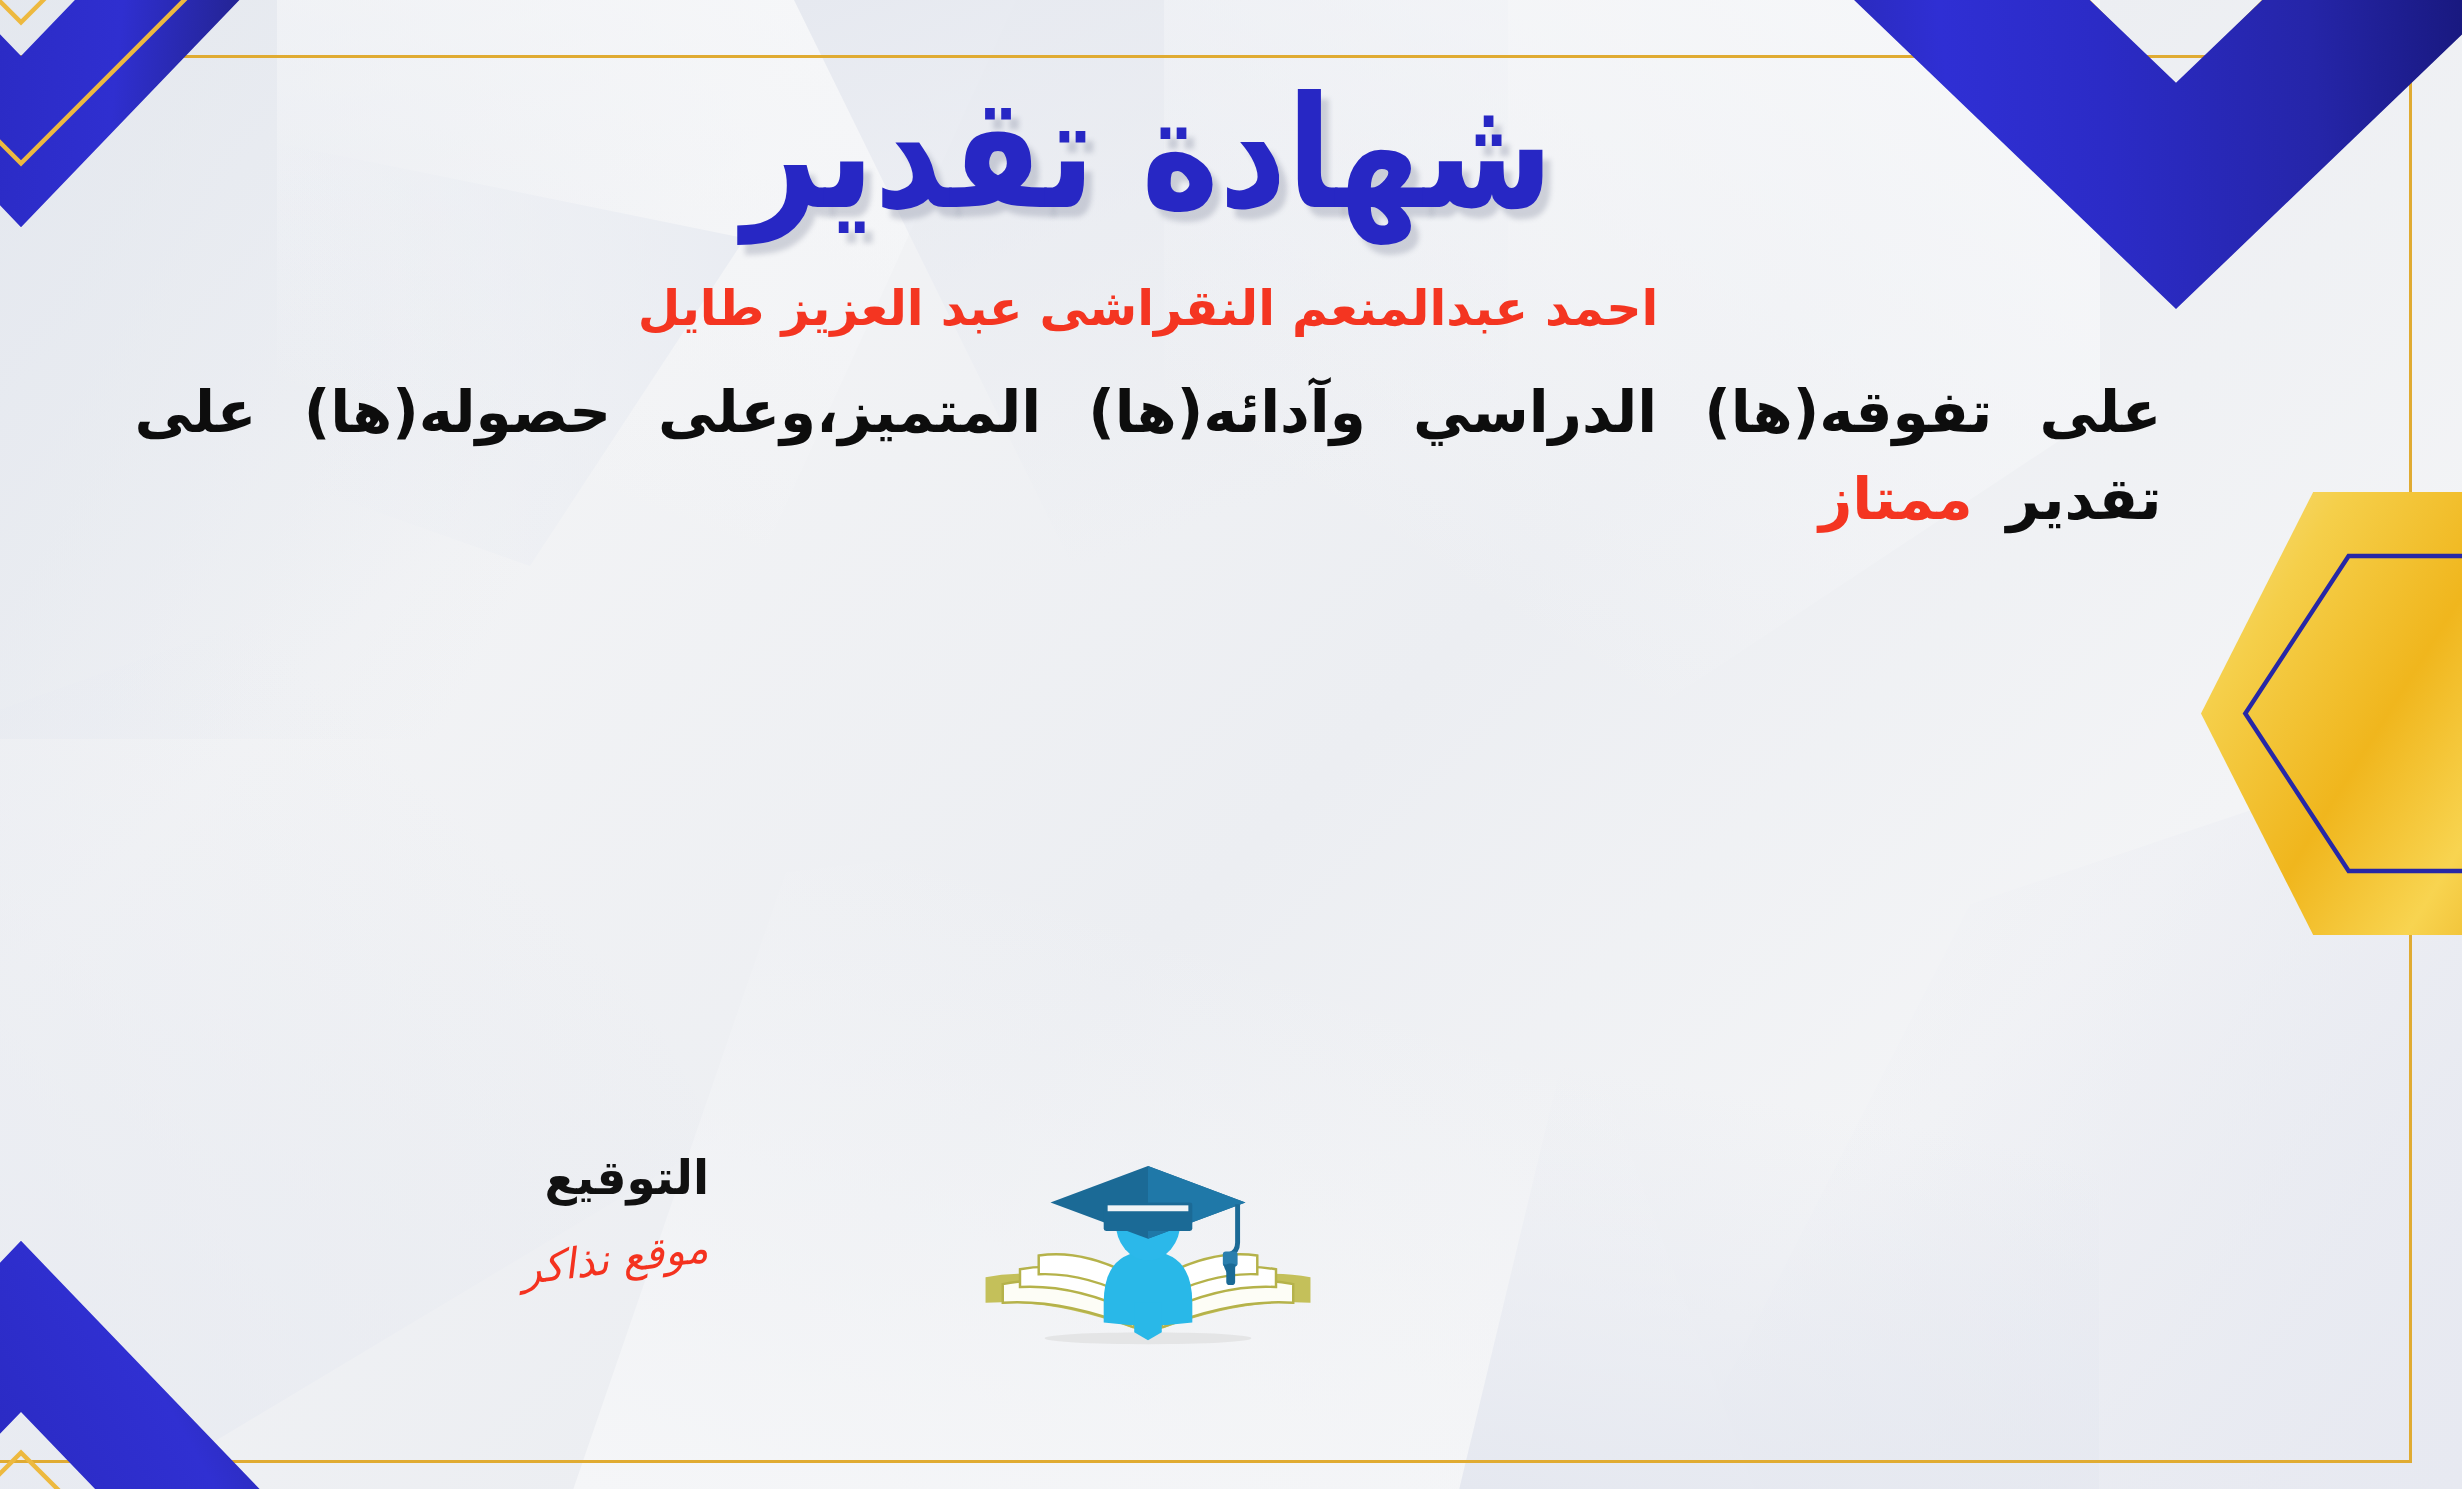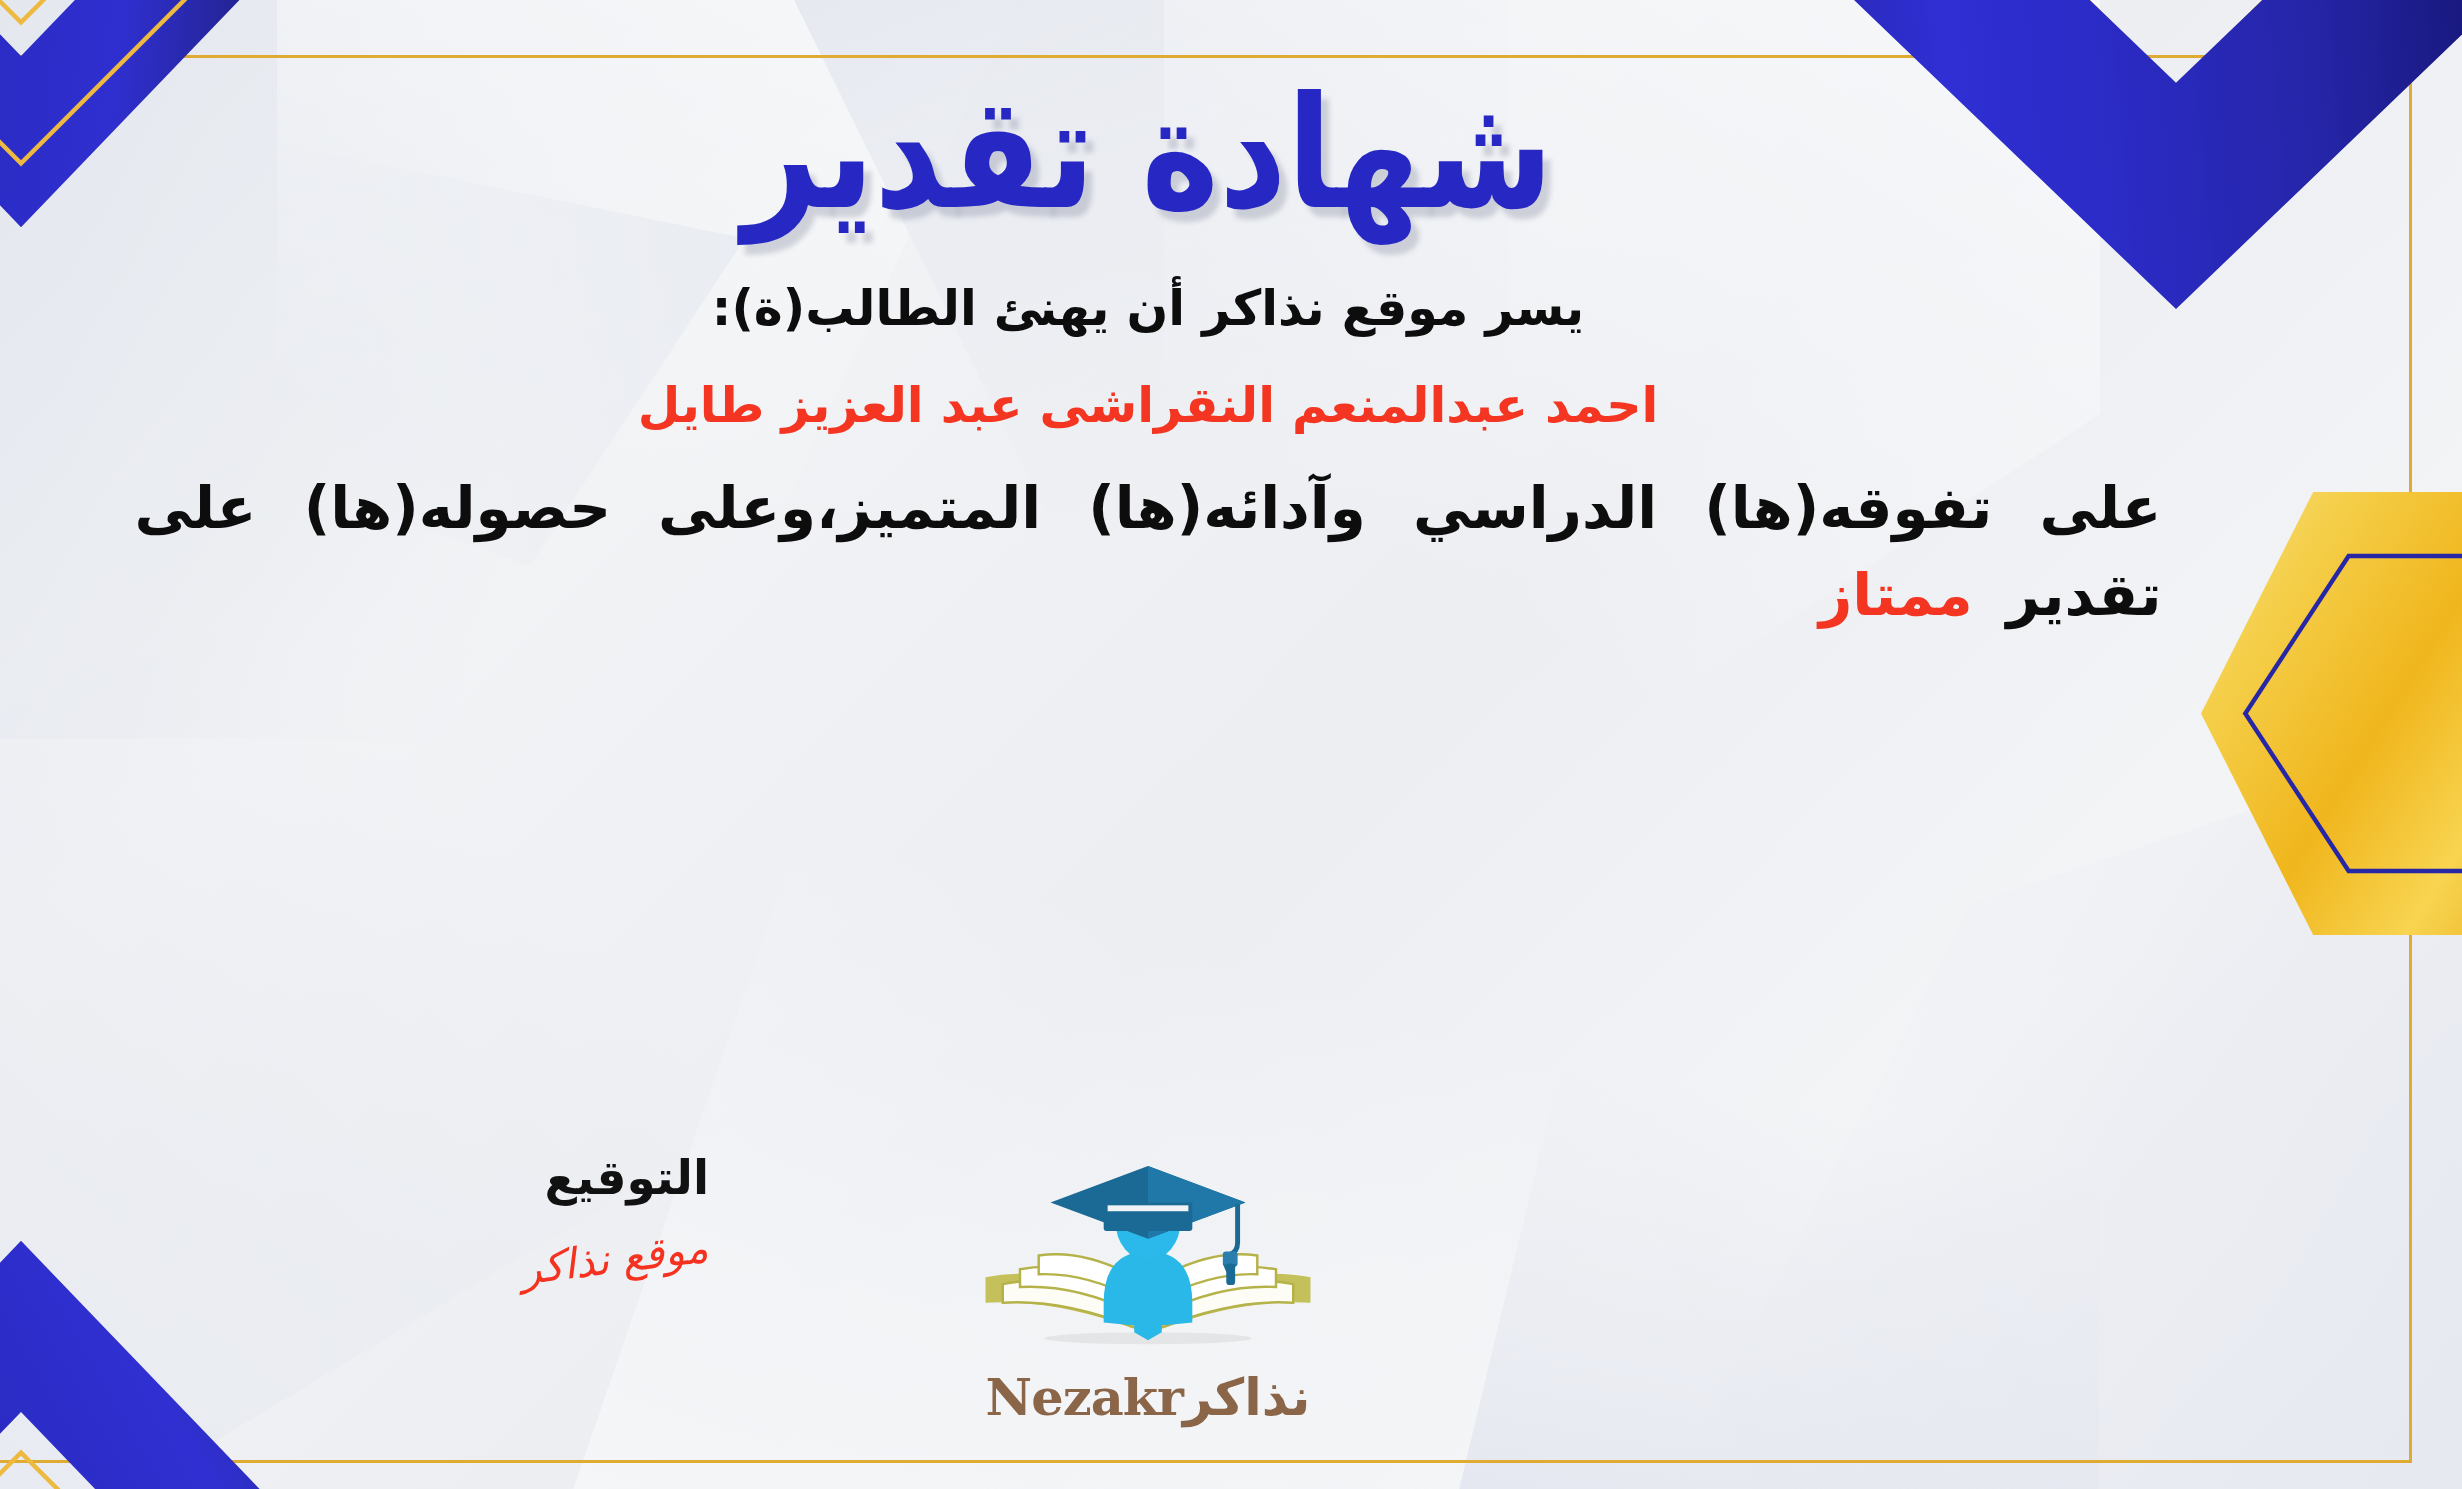--- a/index.html
+++ b/index.html
@@ -221,21 +221,20 @@
       <polyline points="760,130 300,130 90,450 300,770 760,770" fill="none" stroke="#2727a6" stroke-width="9"></polyline>
     </svg>
   </div>
 
   <div class="content">
 
     <h1 class="title">شهادة تقدير</h1>
 
     <div class="body-block">
 
-      <p class="line line-intro">يسر موقع نذاكر أن يهنئ الطالب(ة):</p>
 
       <p class="line line-name">احمد عبدالمنعم النقراشى عبد العزيز طايل</p>
 
       <p class="line line-para">
         <span>على تفوقه(ها) الدراسي وآدائه(ها) المتميز،وعلى حصوله(ها) على تقدير</span><span class="sp"></span><span class="red">ممتاز</span>
       </p>
 
 
 
     </div>
@@ -273,20 +272,17 @@
 
           <rect x="300" y="96" width="180" height="58" rx="5" fill="#1b6a96"></rect>
           <rect x="308" y="102" width="164" height="12" fill="#f0f4f6"></rect>
 
           <path d="M572 100 L572 178 Q572 196 556 202" fill="none" stroke="#1b6a96" stroke-width="10"></path>
           <rect x="542" y="196" width="30" height="30" rx="6" fill="#2a7fae"></rect>
           <path d="M543 222 Q556 264 569 222 Z" fill="#1b6a96"></path>
           <rect x="549" y="220" width="18" height="44" rx="7" fill="#1b6a96"></rect>
         </svg>
       </div>
-      <div class="logo-word">
-        <span>نذاكر</span><span class="latin">Nezakr</span>
-      </div>
     </div>
   </div>
 
 </div>
 
 
 </body></html>

